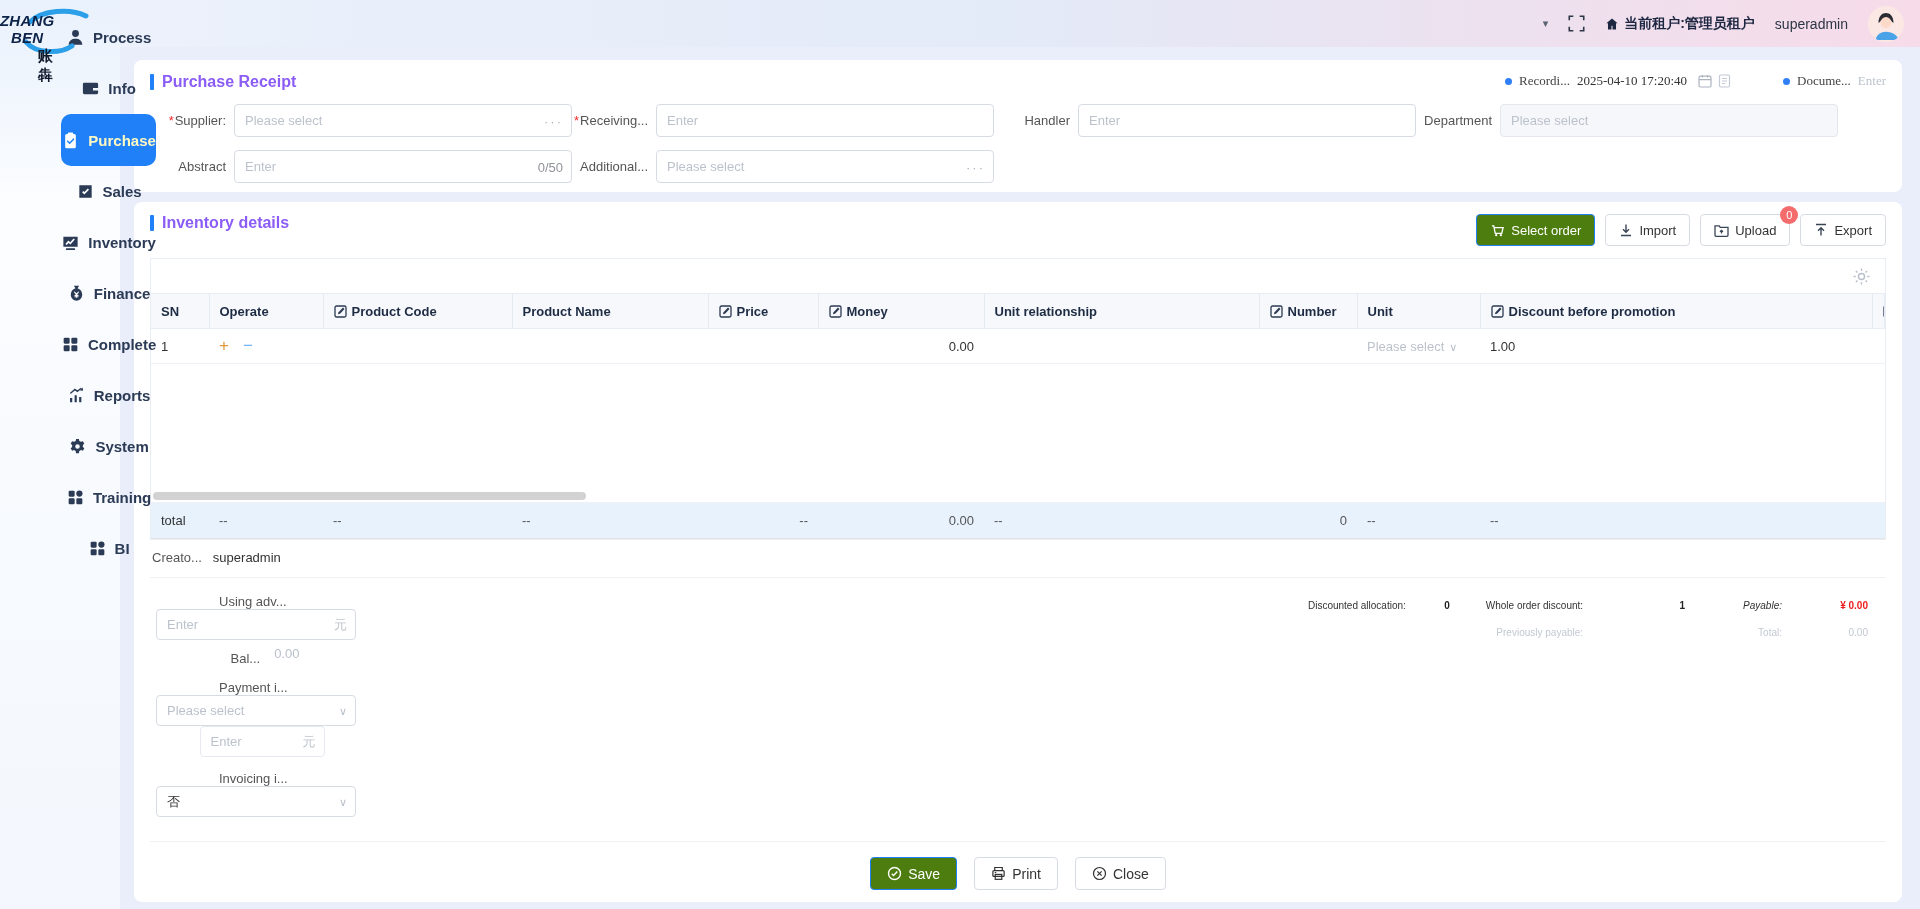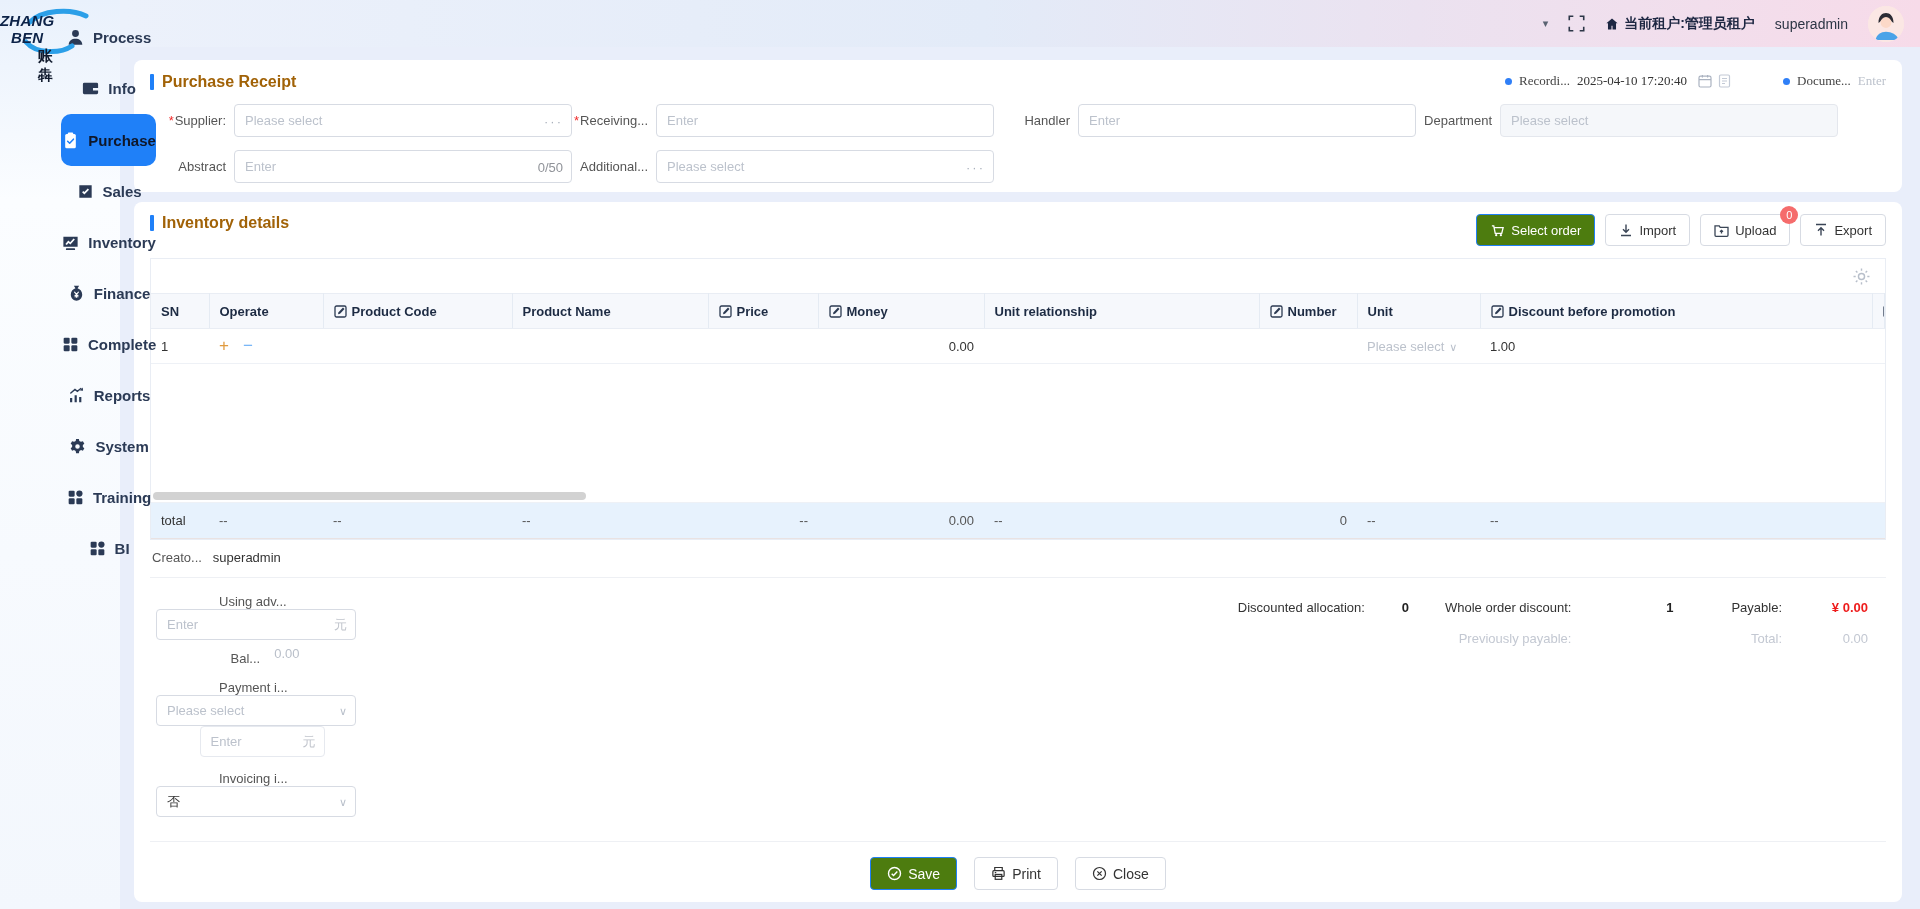--- a/index.html
+++ b/index.html
@@ -18,21 +18,21 @@
     display:flex; flex-direction:row; position:relative; z-index:2;
   }
   .logo { height:80px; position:relative; padding-top:12px; text-align:center; }
   .logo-en { font-size:15px; font-weight:800; font-style:italic; color:#0d2348; letter-spacing:.2px; display:block; }
   .logo-cn { font-size:15px; font-weight:800; color:#111b2e; display:block; margin-top:1px; padding-left:36px; }
   .logo svg { position:absolute; left:12px; top:8px; }
   .nav { margin-top:12px; }
   .nav-item { height:51px; display:flex; align-items:center; justify-content:center; gap:8px;
     color:#2b3a55; font-weight:700; font-size:15px; cursor:pointer; }
   .nav-item svg { width:19px; height:19px; fill:#2b3a55; flex:0 0 auto; }
-  .nav-item.active { background:#1f80f8; color:#0f172a; border-radius:10px; margin:0 7px; height:52px; }
+  .nav-item.active { background:#1f80f8; color:#fef9c3; border-radius:10px; margin:0 7px; height:52px; }
   .nav-item.active svg { fill:#fff; }
 
   
   .main { flex:1; display:flex; flex-direction:column; min-width:0; }
   .topbar { flex:0 0 47px; height:47px; display:flex; align-items:stretch;
     background:linear-gradient(90deg,#ecf1fb 0%,#e3ebf8 48%,#ebe2f0 72%,#f7dbe9 100%); }
   .tabs { display:flex; align-items:center; height:100%; }
   .home-tab { display:flex; align-items:center; gap:7px; padding:0 22px 0 18px; font-size:14px; color:#303c4d; cursor:pointer; }
   .page-tab { height:100%; display:flex; align-items:center; gap:12px; padding:0 15px;
     background:linear-gradient(180deg,#fdfeff,#edf2fa); border-left:1px solid #c8d2e2; border-right:1px solid #c8d2e2;
@@ -44,21 +44,21 @@
   .username { color:#2c3545; cursor:pointer; }
   .avatar { width:36px; height:36px; border-radius:50%; overflow:hidden; background:#fbe7e4; cursor:pointer; }
 
   
   .content { flex:1; padding:13px 18px 7px 14px; overflow:hidden; display:flex; flex-direction:column; }
   .card { background:#fff; border-radius:8px; }
   .card1 { height:132px; padding:13px 16px; margin-bottom:10px; }
   .card2 { flex:1; padding:12px 16px; display:flex; flex-direction:column; min-height:0; }
 
   .sec-head { display:flex; align-items:flex-start; }
-  .sec-title { display:flex; align-items:center; gap:8px; font-size:16px; font-weight:700; color:#a16207; }
+  .sec-title { display:flex; align-items:center; gap:8px; font-size:16px; font-weight:700; color:#8b5cf6; }
   .blue-bar { width:4px; height:16px; background:#1f80f8; border-radius:1px; }
 
   .meta { margin-left:auto; display:flex; align-items:center; font-size:13px; }
   .meta-group { display:flex; align-items:center; gap:7px;font-family:Liberation Serif, serif; }
   .dot { width:7px; height:7px; border-radius:50%; background:#2f7ff7; }
   .meta-label { color:#444; }
   .meta-value { color:#333; }
   .meta-placeholder { color:#bcc2cc; }
   .meta-icons { display:flex; gap:6px; margin-left:4px; }
   .doc-group { margin-left:52px; }
@@ -117,27 +117,27 @@
   .plabel { width:74px; text-align:right; padding-right:8px; font-size:13px; color:#555; white-space:nowrap; }
   .pctl { position:relative; width:200px; }
   .pctl .ipt { height:31px; }
   .pctl2 { position:relative; width:125px; margin-left:12px; }
   .pctl2 .ipt { height:31px; border-color:#e6e9ef; color:#c6cbd4; }
   .bal { display:flex; align-items:center; gap:14px; margin-left:18px; font-size:13px; }
   .bal-label { color:#555;margin-top:11px; }
   .bal-value { color:#b9bfc9; }
   .sel-value { color:#333; }
 
-  .summary { margin-left:auto; padding:6px 12px 0 0; font-size:13px;
+  .summary { margin-left:auto; padding:6px 12px 0 0; font-size:10px;
     display:grid; grid-template-columns:auto 34px auto 92px auto 76px; column-gap:10px; row-gap:16px;
     align-items:center; align-content:start; }
   .summary .lab { color:#333; text-align:right; white-space:nowrap; }
   .summary .val { font-weight:700; color:#222; text-align:right; }
   .summary .pad1 { padding-left:26px; }
-  .summary .pad2 { padding-left:48px; }
+  .summary .pad2 { padding-left:48px;font-style:italic; }
   .summary .red { color:#ee1c1c; }
   .summary .muted { color:#c3c8d2; font-weight:400; }
 
   
   .footer { border-top:1px solid #eef0f4; margin-top:2px; padding-top:15px; display:flex; justify-content:center; gap:17px; }
   .footer .btn { height:33px; padding:0 16px; font-size:14px; }
 
   svg { display:block; }
 </style>
 </head>

